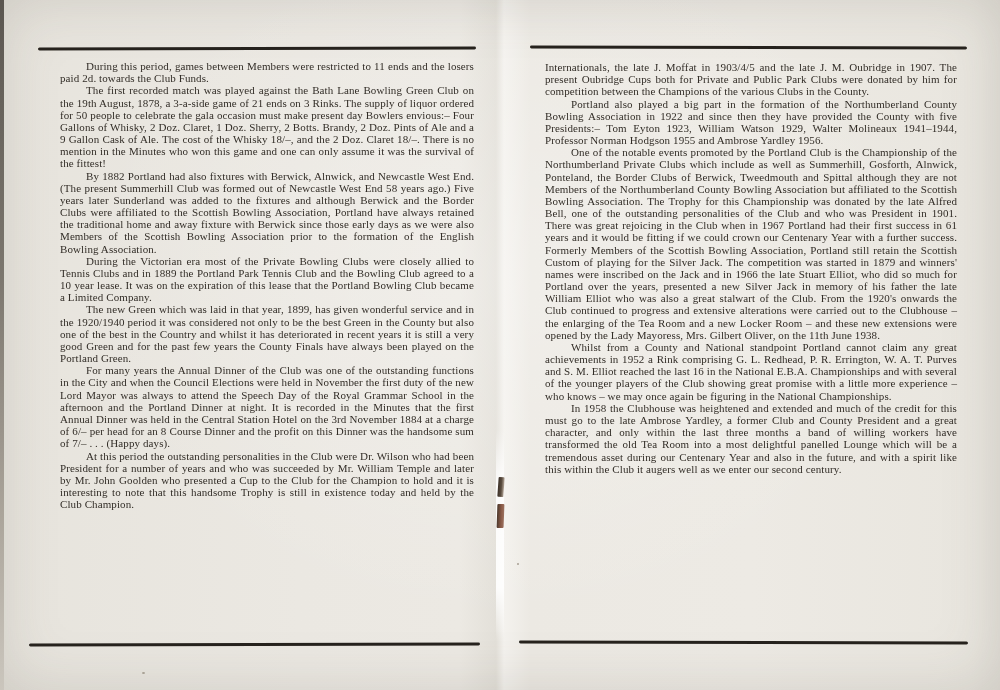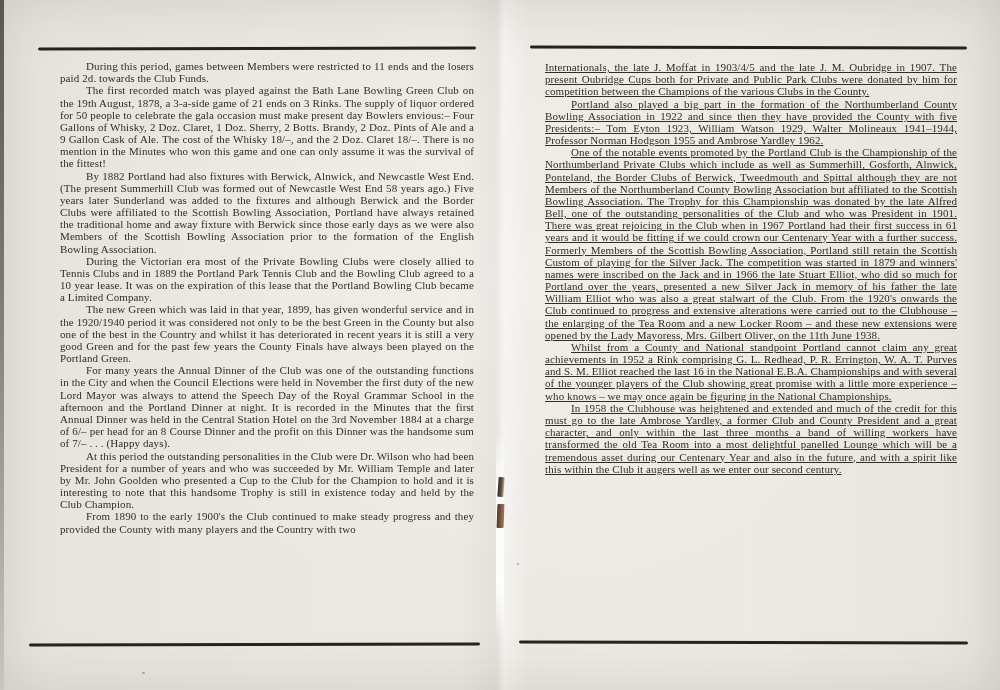--- a/index.html
+++ b/index.html
@@ -51,21 +51,21 @@
 
   .text-block {
     position: absolute;
     color: #322d27;
     font-size: 11px;
     line-height: 12.17px;
     text-align: justify;
     letter-spacing: 0.1px;
   }
   .text-left  { left: 60px; top: 60px; width: 414px; }
-  .text-right { left: 42px; top: 61px; width: 412px; text-decoration: underline; }
+  .text-right { left: 42px; top: 61px; width: 412px; }
 
   .para {
     margin: 0;
     padding: 0;
   }
   .para.indent { text-indent: 26px; }
 
   
   .staple {
     position: absolute;
@@ -110,30 +110,29 @@
   <div class="page page-left">
     <div class="rule rule-top-left"></div>
     <div class="text-block text-left">
         <p class="para indent">During this period, games between Members were restricted to 11 ends and the losers paid 2d. towards the Club Funds.</p>
         <p class="para indent">The first recorded match was played against the Bath Lane Bowling Green Club on the 19th August, 1878, a 3-a-side game of 21 ends on 3 Rinks. The supply of liquor ordered for 50 people to celebrate the gala occasion must make present day Bowlers envious:– Four Gallons of Whisky, 2 Doz. Claret, 1 Doz. Sherry, 2 Botts. Brandy, 2 Doz. Pints of Ale and a 9 Gallon Cask of Ale. The cost of the Whisky 18/–, and the 2 Doz. Claret 18/–. There is no mention in the Minutes who won this game and one can only assume it was the survival of the fittest!</p>
         <p class="para indent">By 1882 Portland had also fixtures with Berwick, Alnwick, and Newcastle West End. (The present Summerhill Club was formed out of Newcastle West End 58 years ago.) Five years later Sunderland was added to the fixtures and although Berwick and the Border Clubs were affiliated to the Scottish Bowling Association, Portland have always retained the traditional home and away fixture with Berwick since those early days as we were also Members of the Scottish Bowling Association prior to the formation of the English Bowling Association.</p>
         <p class="para indent">During the Victorian era most of the Private Bowling Clubs were closely allied to Tennis Clubs and in 1889 the Portland Park Tennis Club and the Bowling Club agreed to a 10 year lease. It was on the expiration of this lease that the Portland Bowling Club became a Limited Company.</p>
         <p class="para indent">The new Green which was laid in that year, 1899, has given wonderful service and in the 1920/1940 period it was considered not only to be the best Green in the County but also one of the best in the Country and whilst it has deteriorated in recent years it is still a very good Green and for the past few years the County Finals have always been played on the Portland Green.</p>
         <p class="para indent">For many years the Annual Dinner of the Club was one of the outstanding functions in the City and when the Council Elections were held in November the first duty of the new Lord Mayor was always to attend the Speech Day of the Royal Grammar School in the afternoon and the Portland Dinner at night. It is recorded in the Minutes that the first Annual Dinner was held in the Central Station Hotel on the 3rd November 1884 at a charge of 6/– per head for an 8 Course Dinner and the profit on this Dinner was the handsome sum of 7/– . . . (Happy days).</p>
         <p class="para indent">At this period the outstanding personalities in the Club were Dr. Wilson who had been President for a number of years and who was succeeded by Mr. William Temple and later by Mr. John Goolden who presented a Cup to the Club for the Champion to hold and it is interesting to note that this handsome Trophy is still in existence today and held by the Club Champion.</p>
-        <p class="para indent">From 1890 to the early 1900's the Club continued to make steady progress and they provided the County with many players and the Country with two</p>
       </div>
     <div class="rule rule-bottom-left"></div>
   </div>
 
   <div class="page page-right">
     <div class="rule rule-top-right"></div>
     <div class="text-block text-right">
         <p class="para">Internationals, the late J. Moffat in 1903/4/5 and the late J. M. Oubridge in 1907. The present Oubridge Cups both for Private and Public Park Clubs were donated by him for competition between the Champions of the various Clubs in the County.</p>
-        <p class="para indent">Portland also played a big part in the formation of the Northumberland County Bowling Association in 1922 and since then they have provided the County with five Presidents:– Tom Eyton 1923, William Watson 1929, Walter Molineaux 1941–1944, Professor Norman Hodgson 1955 and Ambrose Yardley 1962.</p>
+        <p class="para indent">Portland also played a big part in the formation of the Northumberland County Bowling Association in 1922 and since then they have provided the County with five Presidents:– Tom Eyton 1923, William Watson 1929, Walter Molineaux 1941–1944, Professor Norman Hodgson 1955 and Ambrose Yardley 1956.</p>
         <p class="para indent">One of the notable events promoted by the Portland Club is the Championship of the Northumberland Private Clubs which include as well as Summerhill, Gosforth, Alnwick, Ponteland, the Border Clubs of Berwick, Tweedmouth and Spittal although they are not Members of the Northumberland County Bowling Association but affiliated to the Scottish Bowling Association. The Trophy for this Championship was donated by the late Alfred Bell, one of the outstanding personalities of the Club and who was President in 1901. There was great rejoicing in the Club when in 1967 Portland had their first success in 61 years and it would be fitting if we could crown our Centenary Year with a further success. Formerly Members of the Scottish Bowling Association, Portland still retain the Scottish Custom of playing for the Silver Jack. The competition was started in 1879 and winners' names were inscribed on the Jack and in 1966 the late Stuart Elliot, who did so much for Portland over the years, presented a new Silver Jack in memory of his father the late William Elliot who was also a great stalwart of the Club. From the 1920's onwards the Club continued to progress and extensive alterations were carried out to the Clubhouse – the enlarging of the Tea Room and a new Locker Room – and these new extensions were opened by the Lady Mayoress, Mrs. Gilbert Oliver, on the 11th June 1938.</p>
         <p class="para indent">Whilst from a County and National standpoint Portland cannot claim any great achievements in 1952 a Rink comprising G. L. Redhead, P. R. Errington, W. A. T. Purves and S. M. Elliot reached the last 16 in the National E.B.A. Championships and with several of the younger players of the Club showing great promise with a little more experience – who knows – we may once again be figuring in the National Championships.</p>
         <p class="para indent">In 1958 the Clubhouse was heightened and extended and much of the credit for this must go to the late Ambrose Yardley, a former Club and County President and a great character, and only within the last three months a band of willing workers have transformed the old Tea Room into a most delightful panelled Lounge which will be a tremendous asset during our Centenary Year and also in the future, and with a spirit like this within the Club it augers well as we enter our second century.</p>
       </div>
     <div class="rule rule-bottom-right"></div>
   </div>
 
   <div class="gutter-highlight"></div>
   <div class="staple staple-1"></div>
   <div class="staple staple-2"></div>

